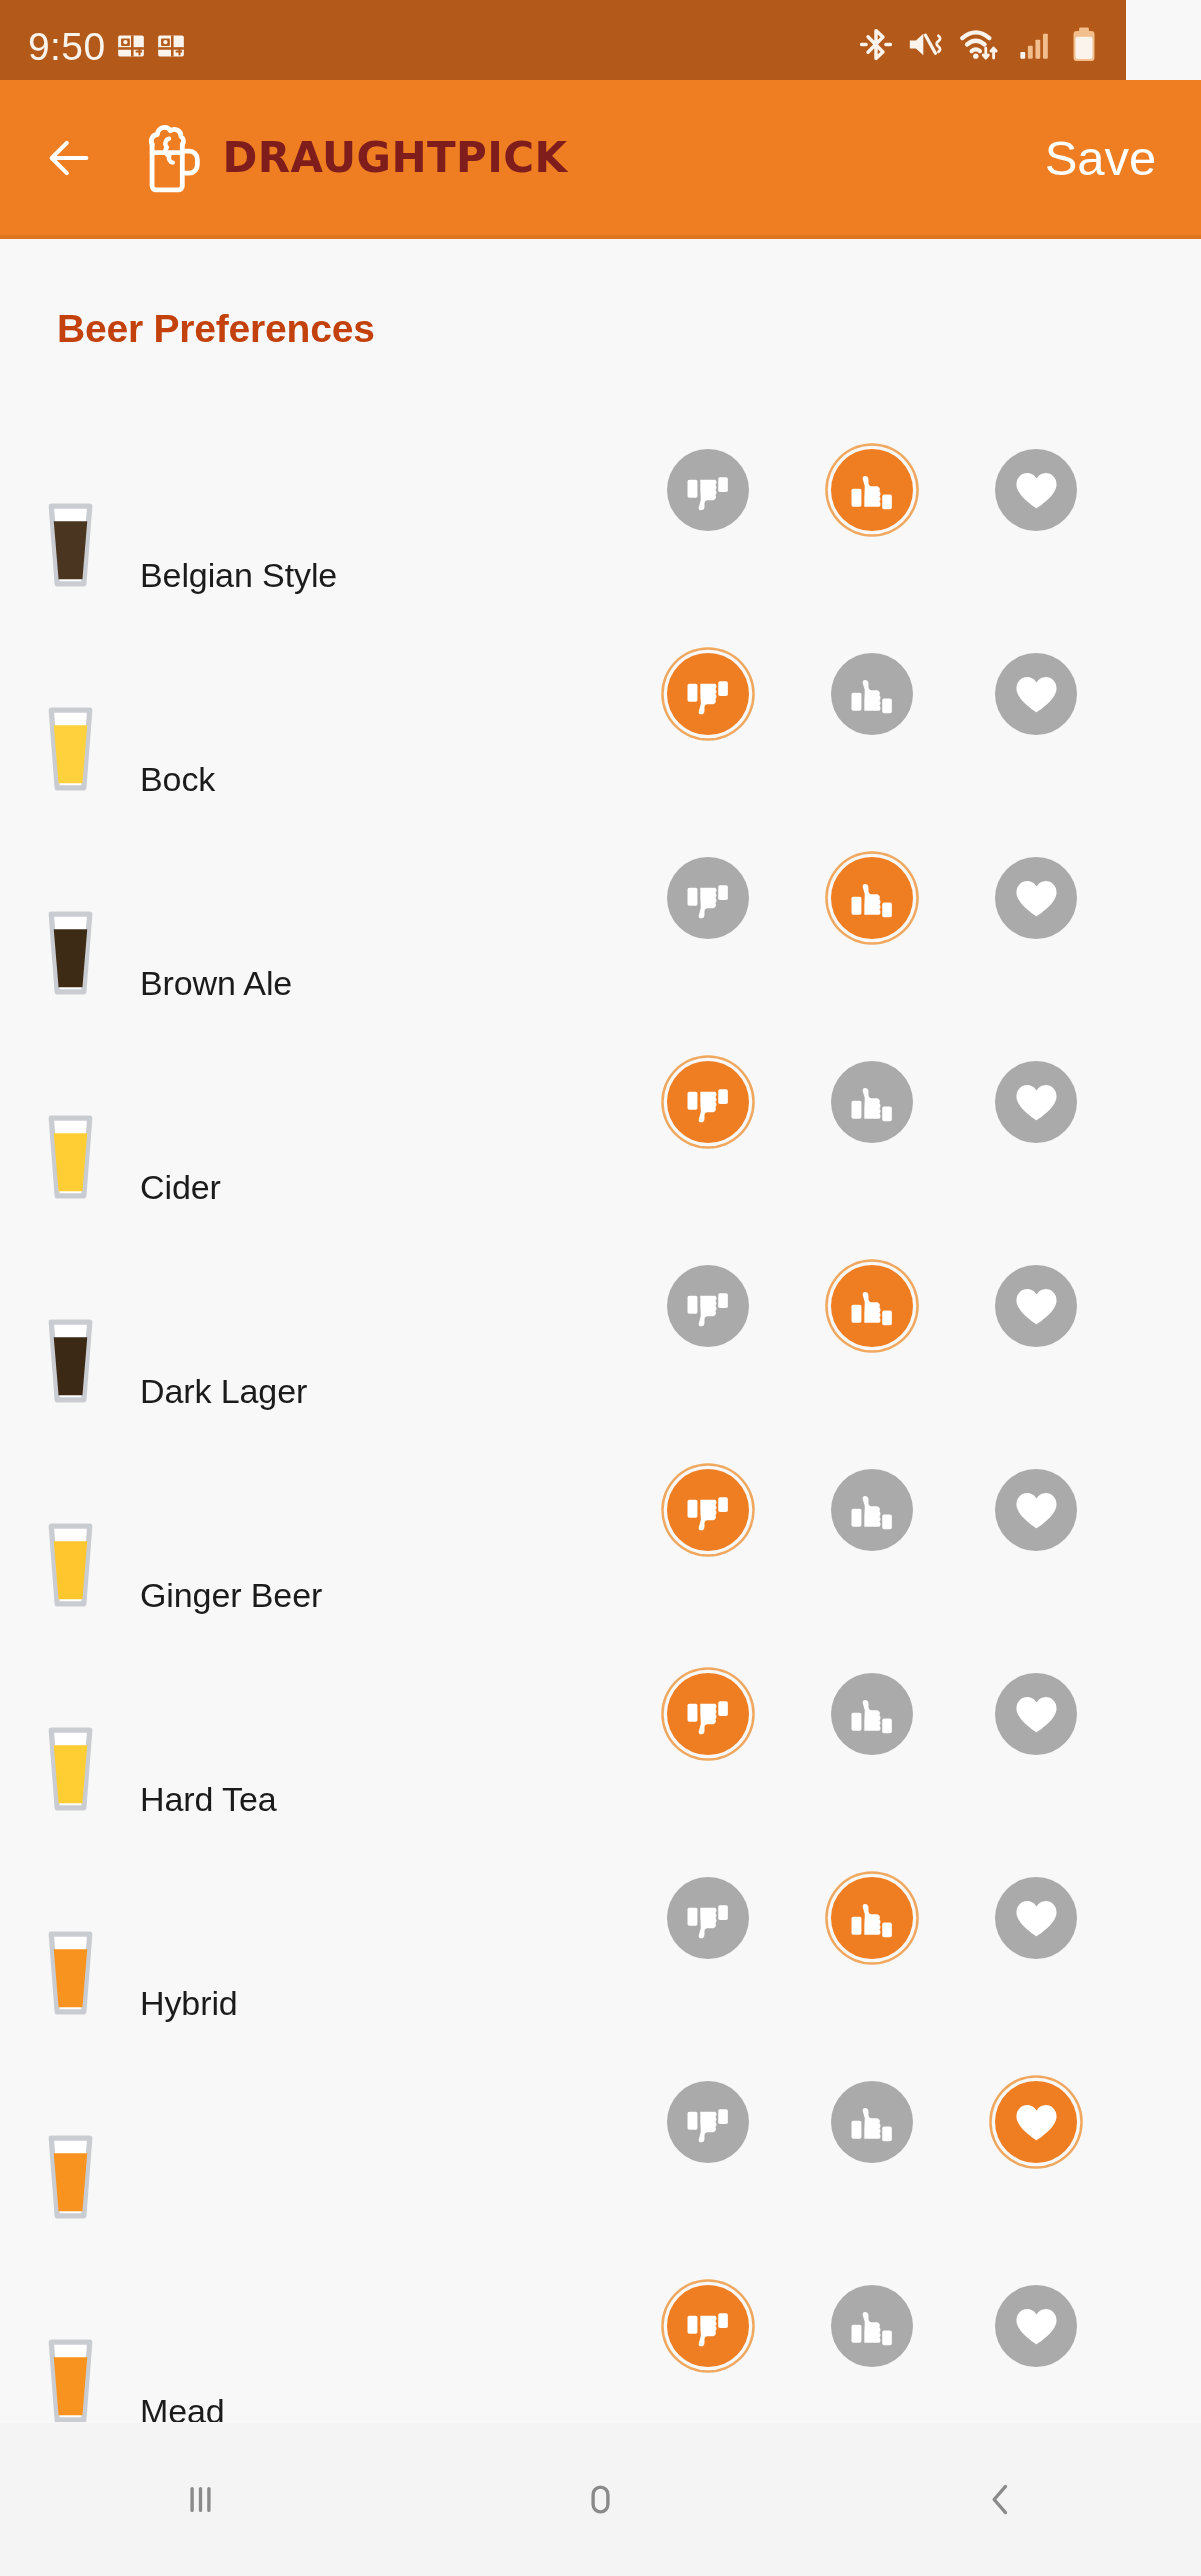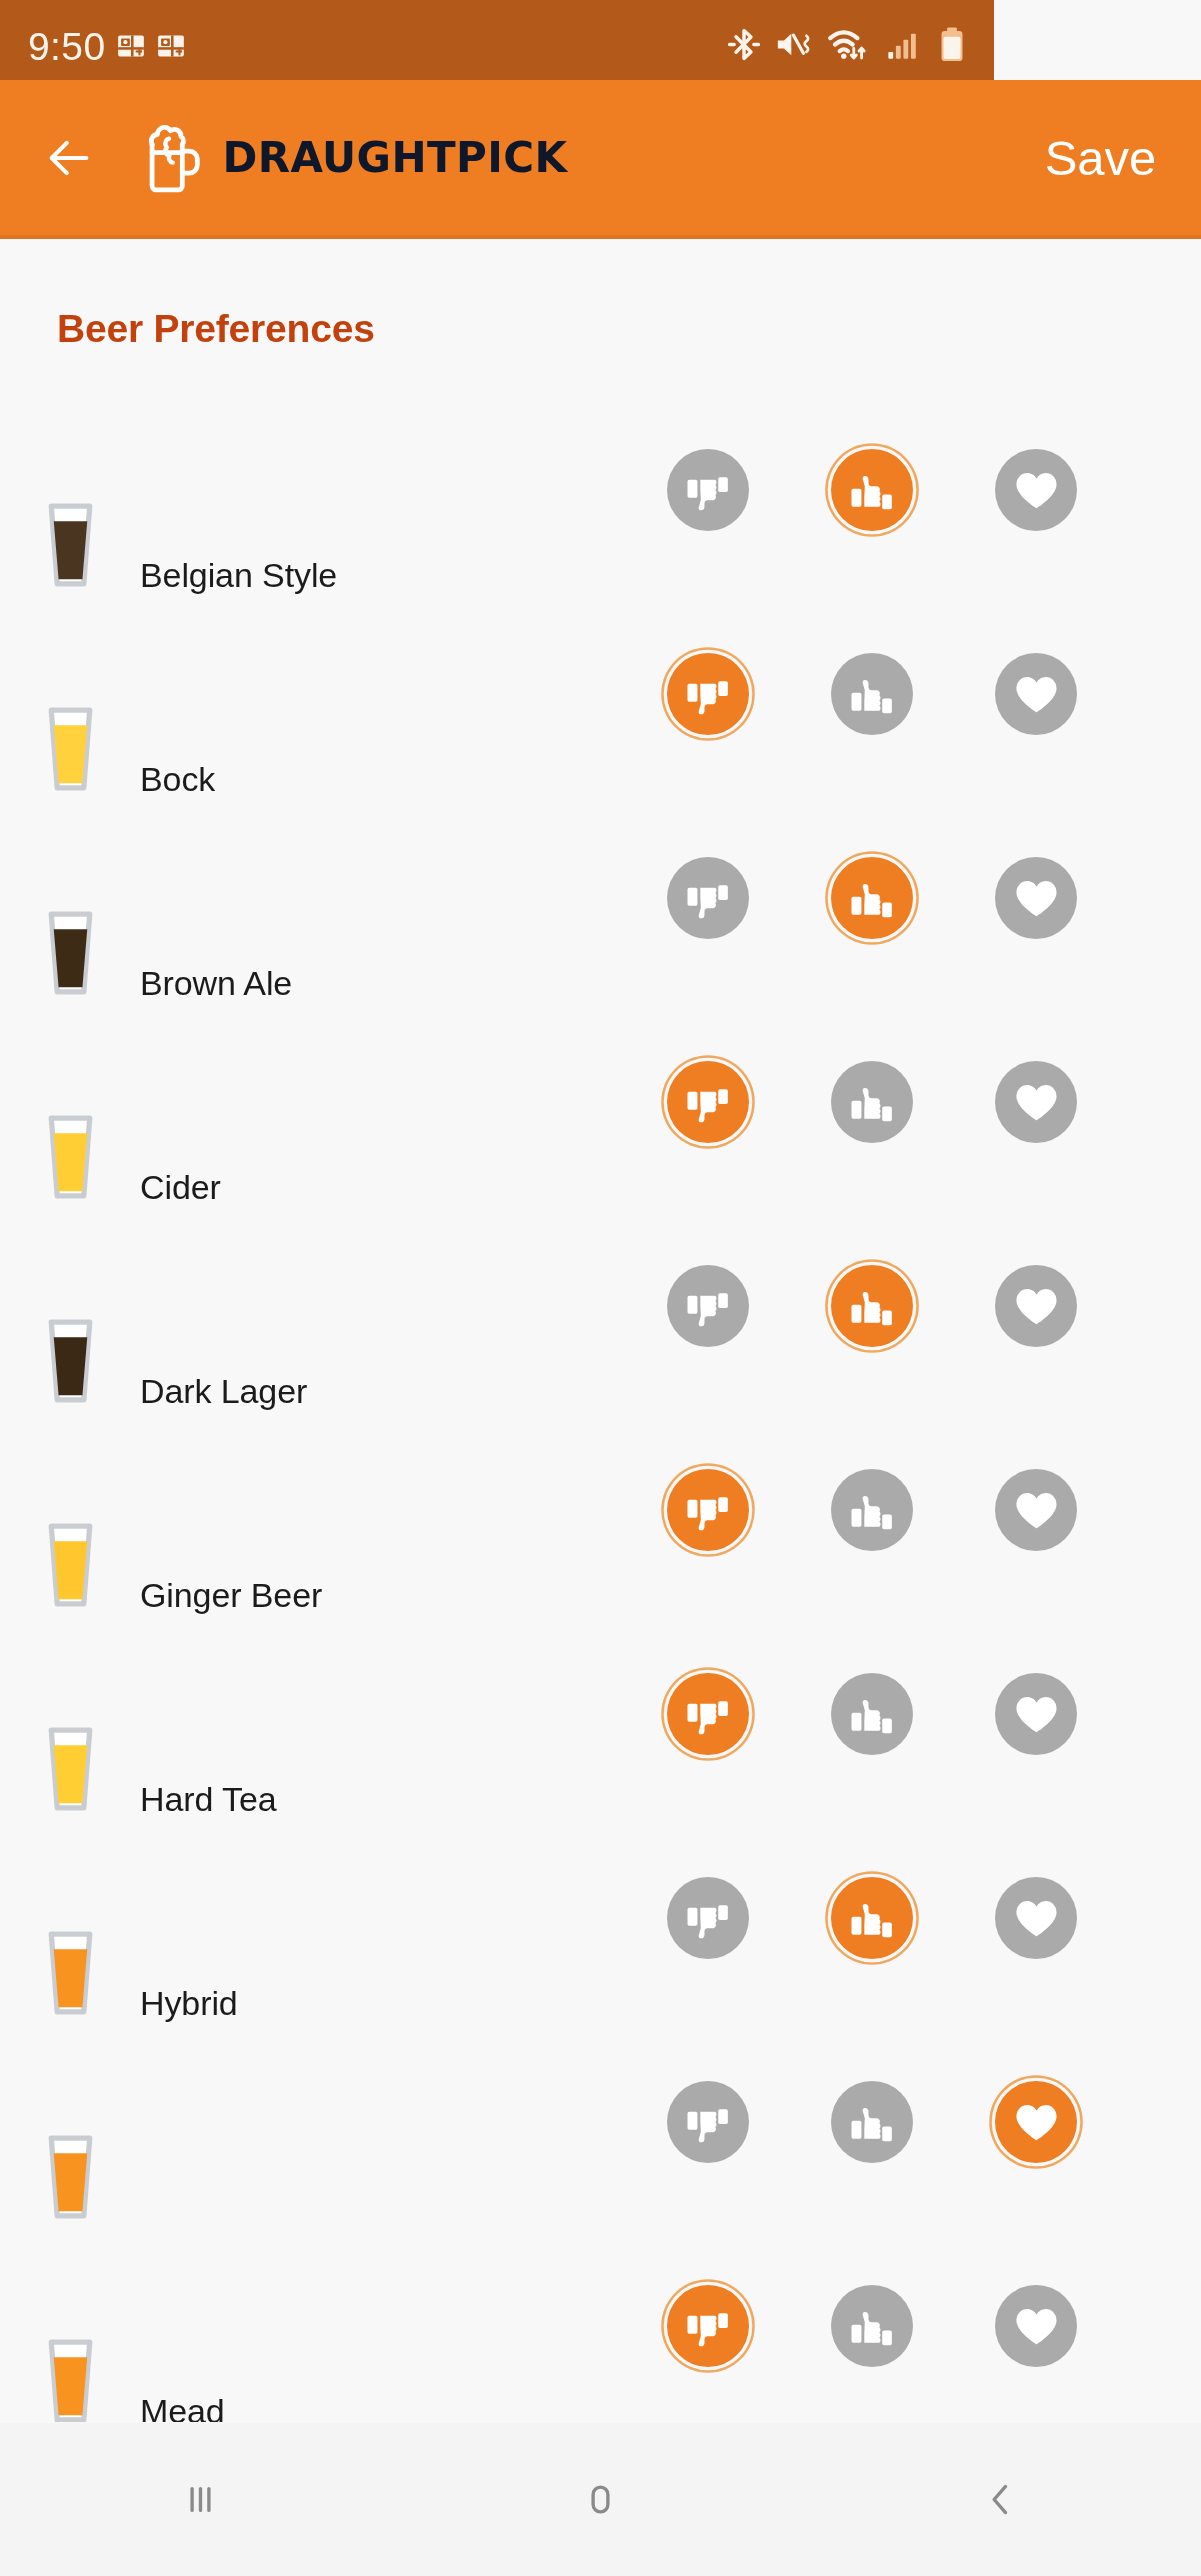--- a/index.html
+++ b/index.html
@@ -6,21 +6,21 @@
   html,body { width:1201px; height:2576px; }
   body {
     font-family:"Liberation Sans", sans-serif;
     background:#F8F8F8;
     overflow:hidden;
     position:relative;
   }
 
   
   .statusbar{
-    position:absolute; top:0; left:0; width:994px; height:80px;
+    position:absolute; top:0; left:0; width:1126px; height:80px;
     background:#B3591A;
     display:flex; align-items:center;
     padding:12px 28px 0 28px;
   }
   .sb-left{ display:flex; align-items:center; gap:11.7px; }
   .sb-clock{
     color:#FBF4EC; font-size:39px; letter-spacing:0.4px;
     font-family:"Liberation Sans", sans-serif; line-height:1;
   }
   .sb-appicon{ width:28px; height:28px; position:relative; }
@@ -37,21 +37,21 @@
   .appbar-underline{
     position:absolute; top:235px; left:0; width:1201px; height:4.2px;
     background:#E0751F;
   }
   .back-btn{
     width:72px; height:72px; display:flex; align-items:center; justify-content:center;
     cursor:pointer; flex:none;
   }
   .logo-wrap{ display:flex; align-items:center; gap:18.4px; margin-left:37px; }
   .brand{
-    font-size:42px; color:#0f172a; letter-spacing:0.4px;
+    font-size:42px; color:#7f1d1d; letter-spacing:0.4px;
     line-height:1; white-space:nowrap;
     font-family:"DejaVu Sans", sans-serif;
   }
   .brand b{ font-weight:bold; }
   .brand .lite{ font-weight:bold; }
   .appbar-spacer{ flex:1; }
   .save-btn{
     color:#FFFFFF; font-size:49px; cursor:pointer; padding:10px 11.7px;
     white-space:nowrap;
   }

